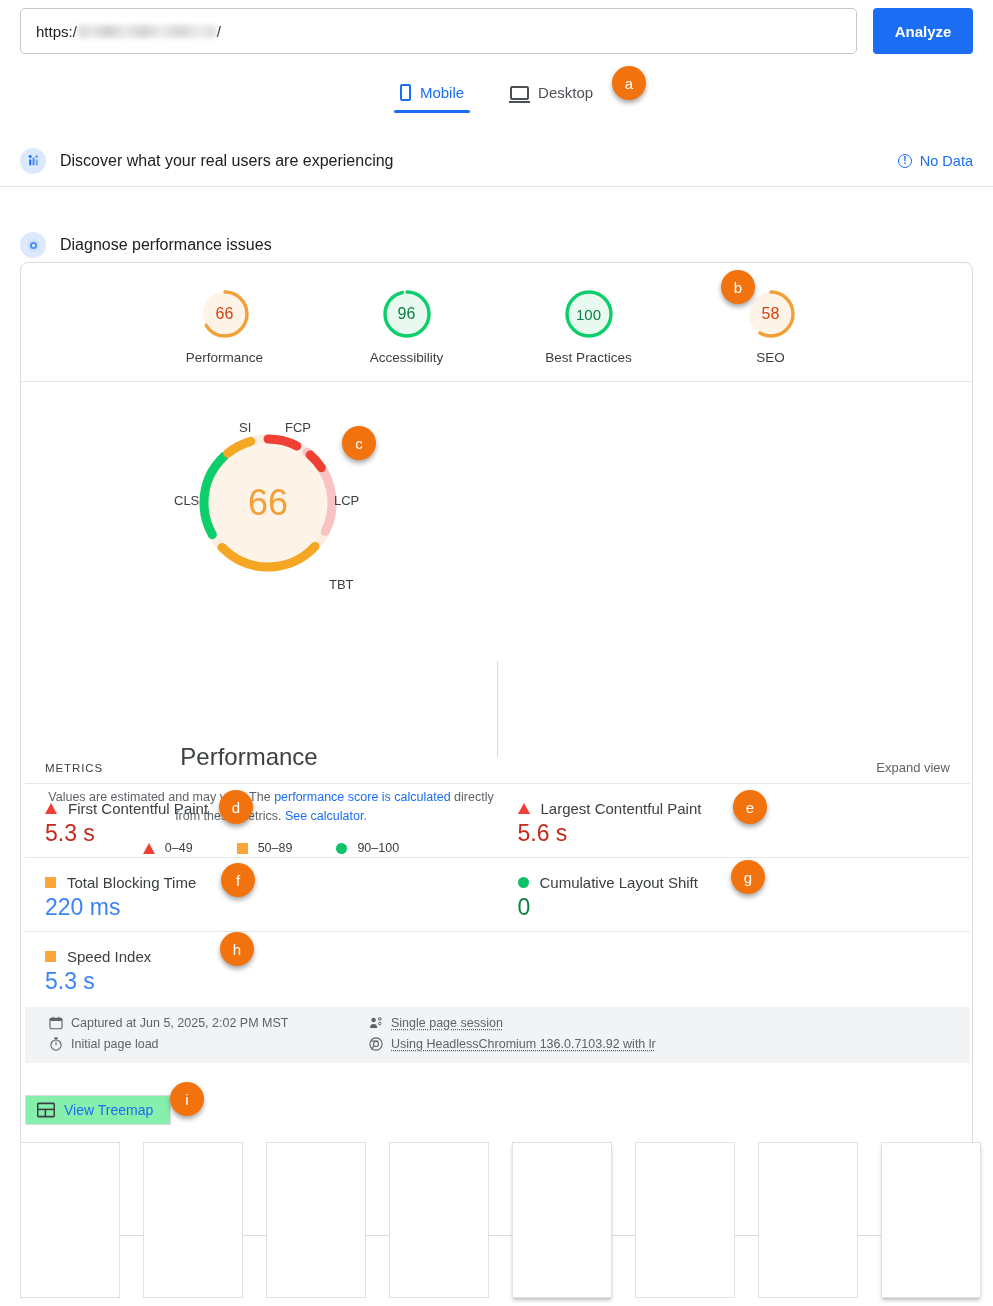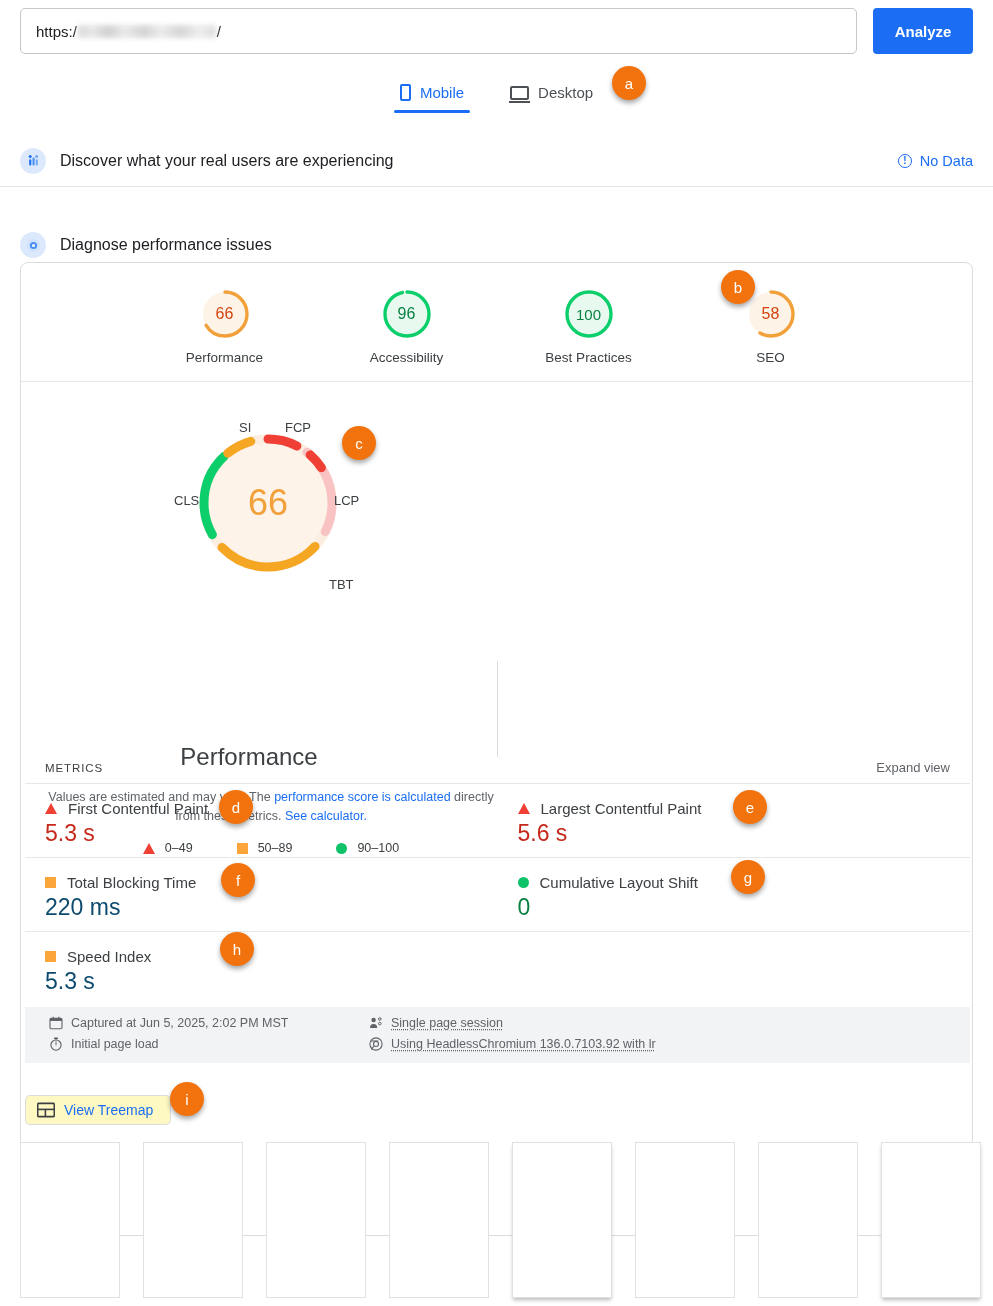--- a/index.html
+++ b/index.html
@@ -172,21 +172,21 @@
 
   #metrics-grid {
     position: absolute; left: 4px; top: 520px; width: 945px;
     display: grid; grid-template-columns: 1fr 1fr;
   }
   .metric-cell { padding: 16px 20px 13px 20px; border-top: 1px solid #e7e7e7; height: 74px; }
   .metric-head { display: flex; align-items: center; gap: 11px; }
   .metric-name { font-size: 15px; color: #3c4043; }
   .metric-value { margin-top: 3px; font-size: 23px; font-weight: 400; }
   .v-red   { color: #c4291b; }
-  .v-amber { color: #0c4a6e; }
+  .v-amber { color: #3b82f6; }
   .v-green { color: #0b8043; }
 
   
   #env-strip {
     position: absolute; left: 4px; top: 744px; width: 945px; height: 56px;
     background: #f1f3f4; display: flex; padding: 9px 24px 0 24px;
     font-size: 12.5px; color: #5f6368;
   }
   .env-col { display: flex; flex-direction: column; gap: 7px; }
   #env-col-1 { width: 320px; }
@@ -196,21 +196,21 @@
   .env-row .env-text { text-decoration: none; }
   .env-row.link .env-text {
     text-decoration: underline; text-decoration-style: dotted;
     text-underline-offset: 2px; cursor: pointer;
   }
   .env-icon { width: 14px; height: 14px; flex: 0 0 auto; }
 
   
   #view-treemap {
     position: absolute; left: 25px; top: 1095px; width: 146px; height: 30px;
-    border: 1px solid #dadce0; border-radius: 5px; background: #fef9c3;
+    border: 1px solid #dadce0; border-radius: 0; background: #86efac;
     display: flex; align-items: center; gap: 9px; padding-left: 11px;
     cursor: pointer;
   }
   #view-treemap .tm-label { color: #1b6ef3; font-size: 14px; }
 
   
   #filmstrip {
     position: absolute; left: 20px; top: 1142px; width: 953px; height: 164px;
     display: flex; gap: 23px;
   }

